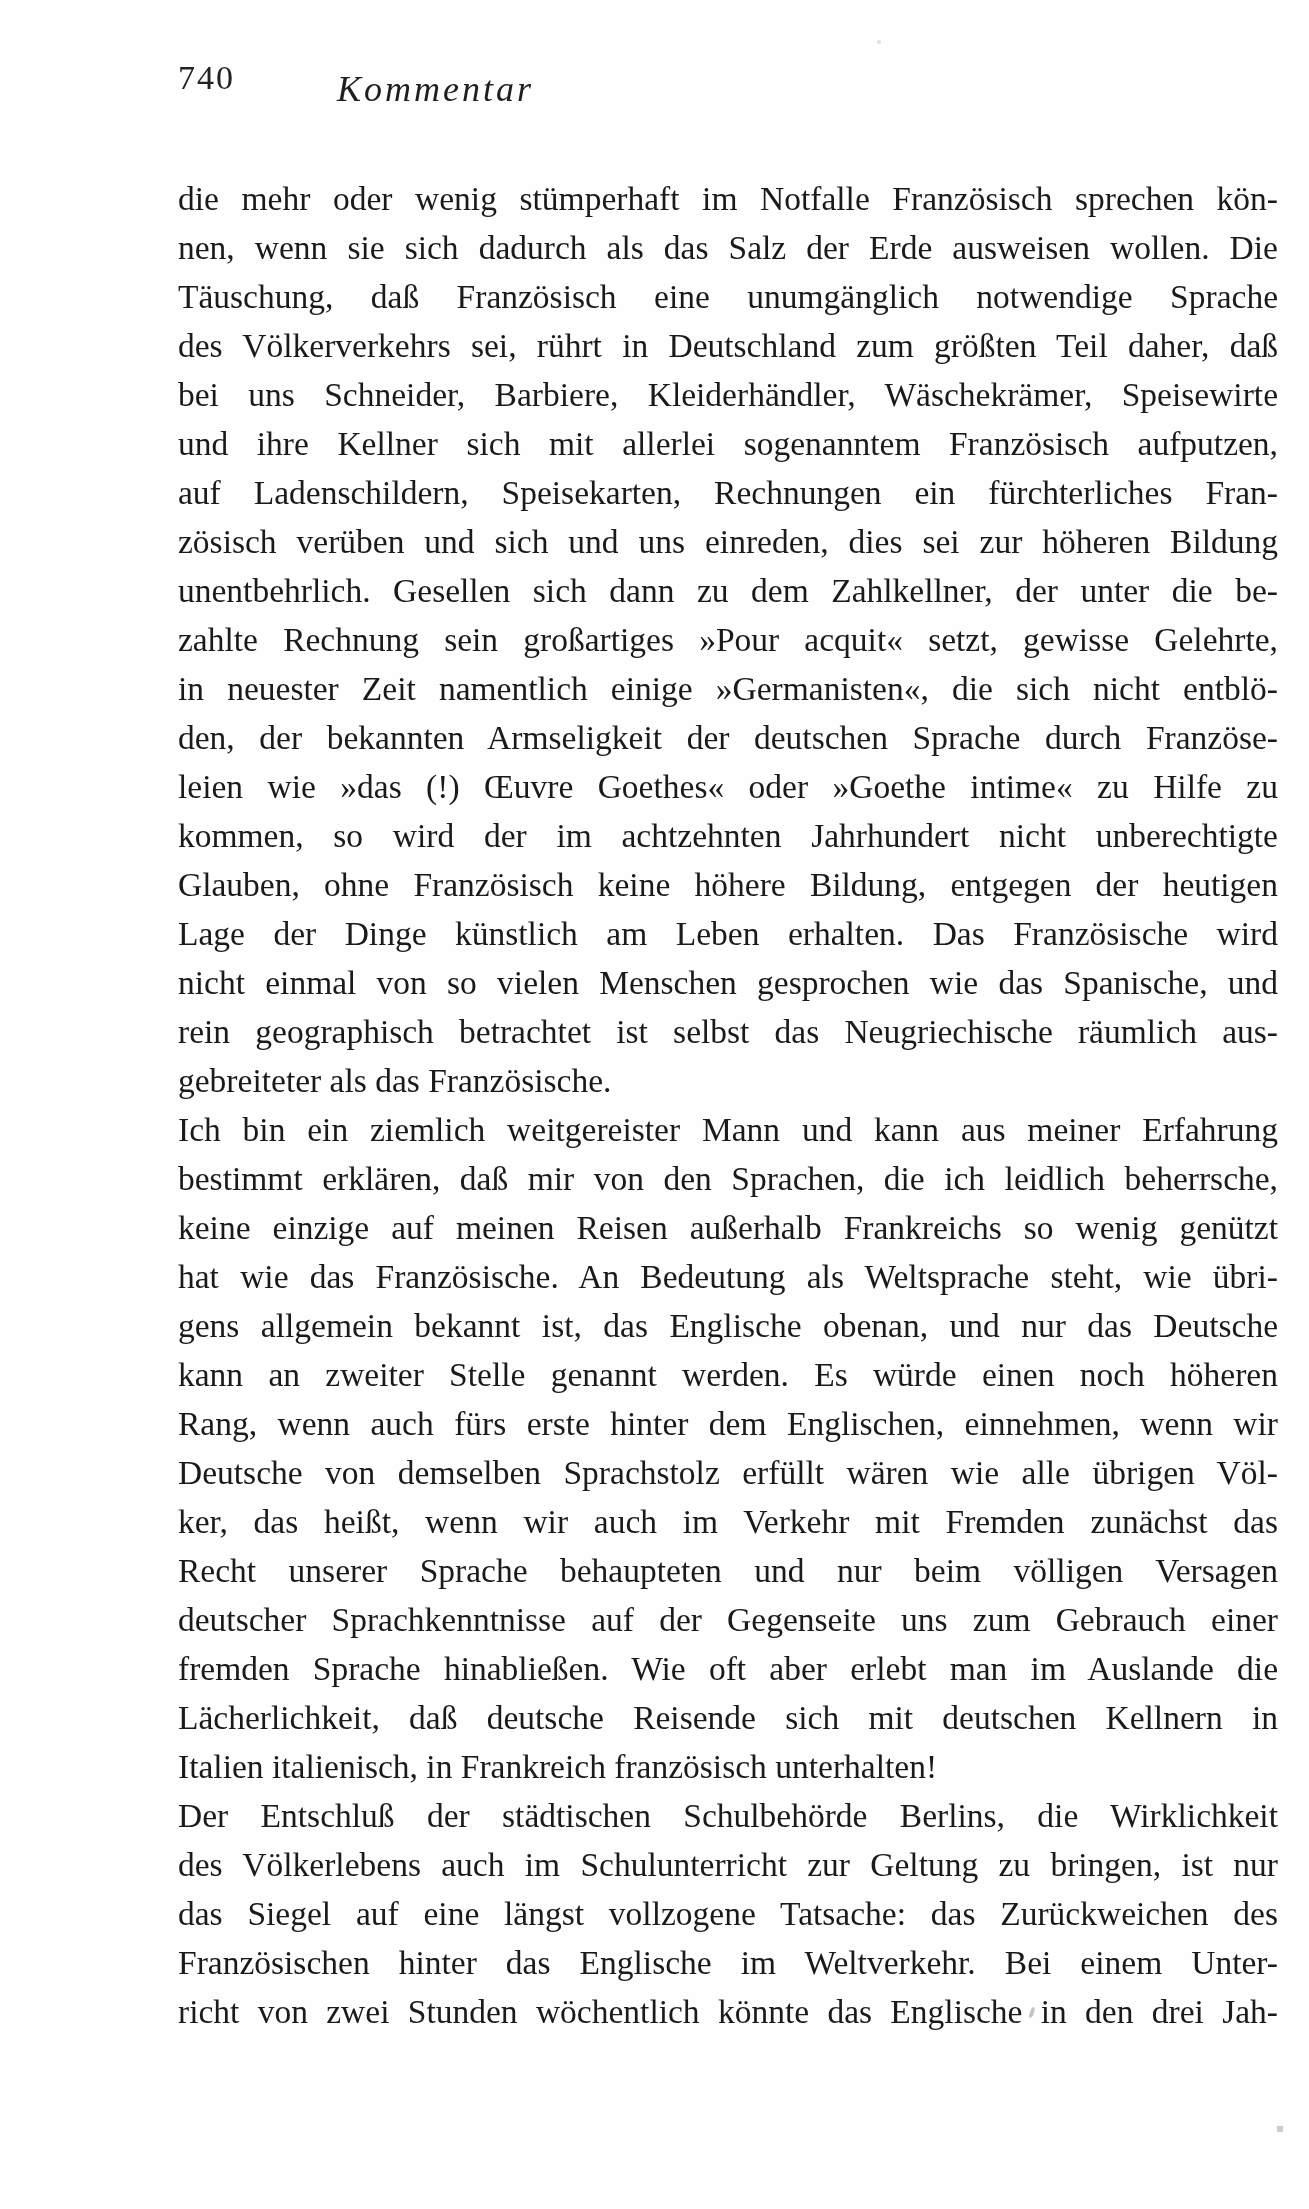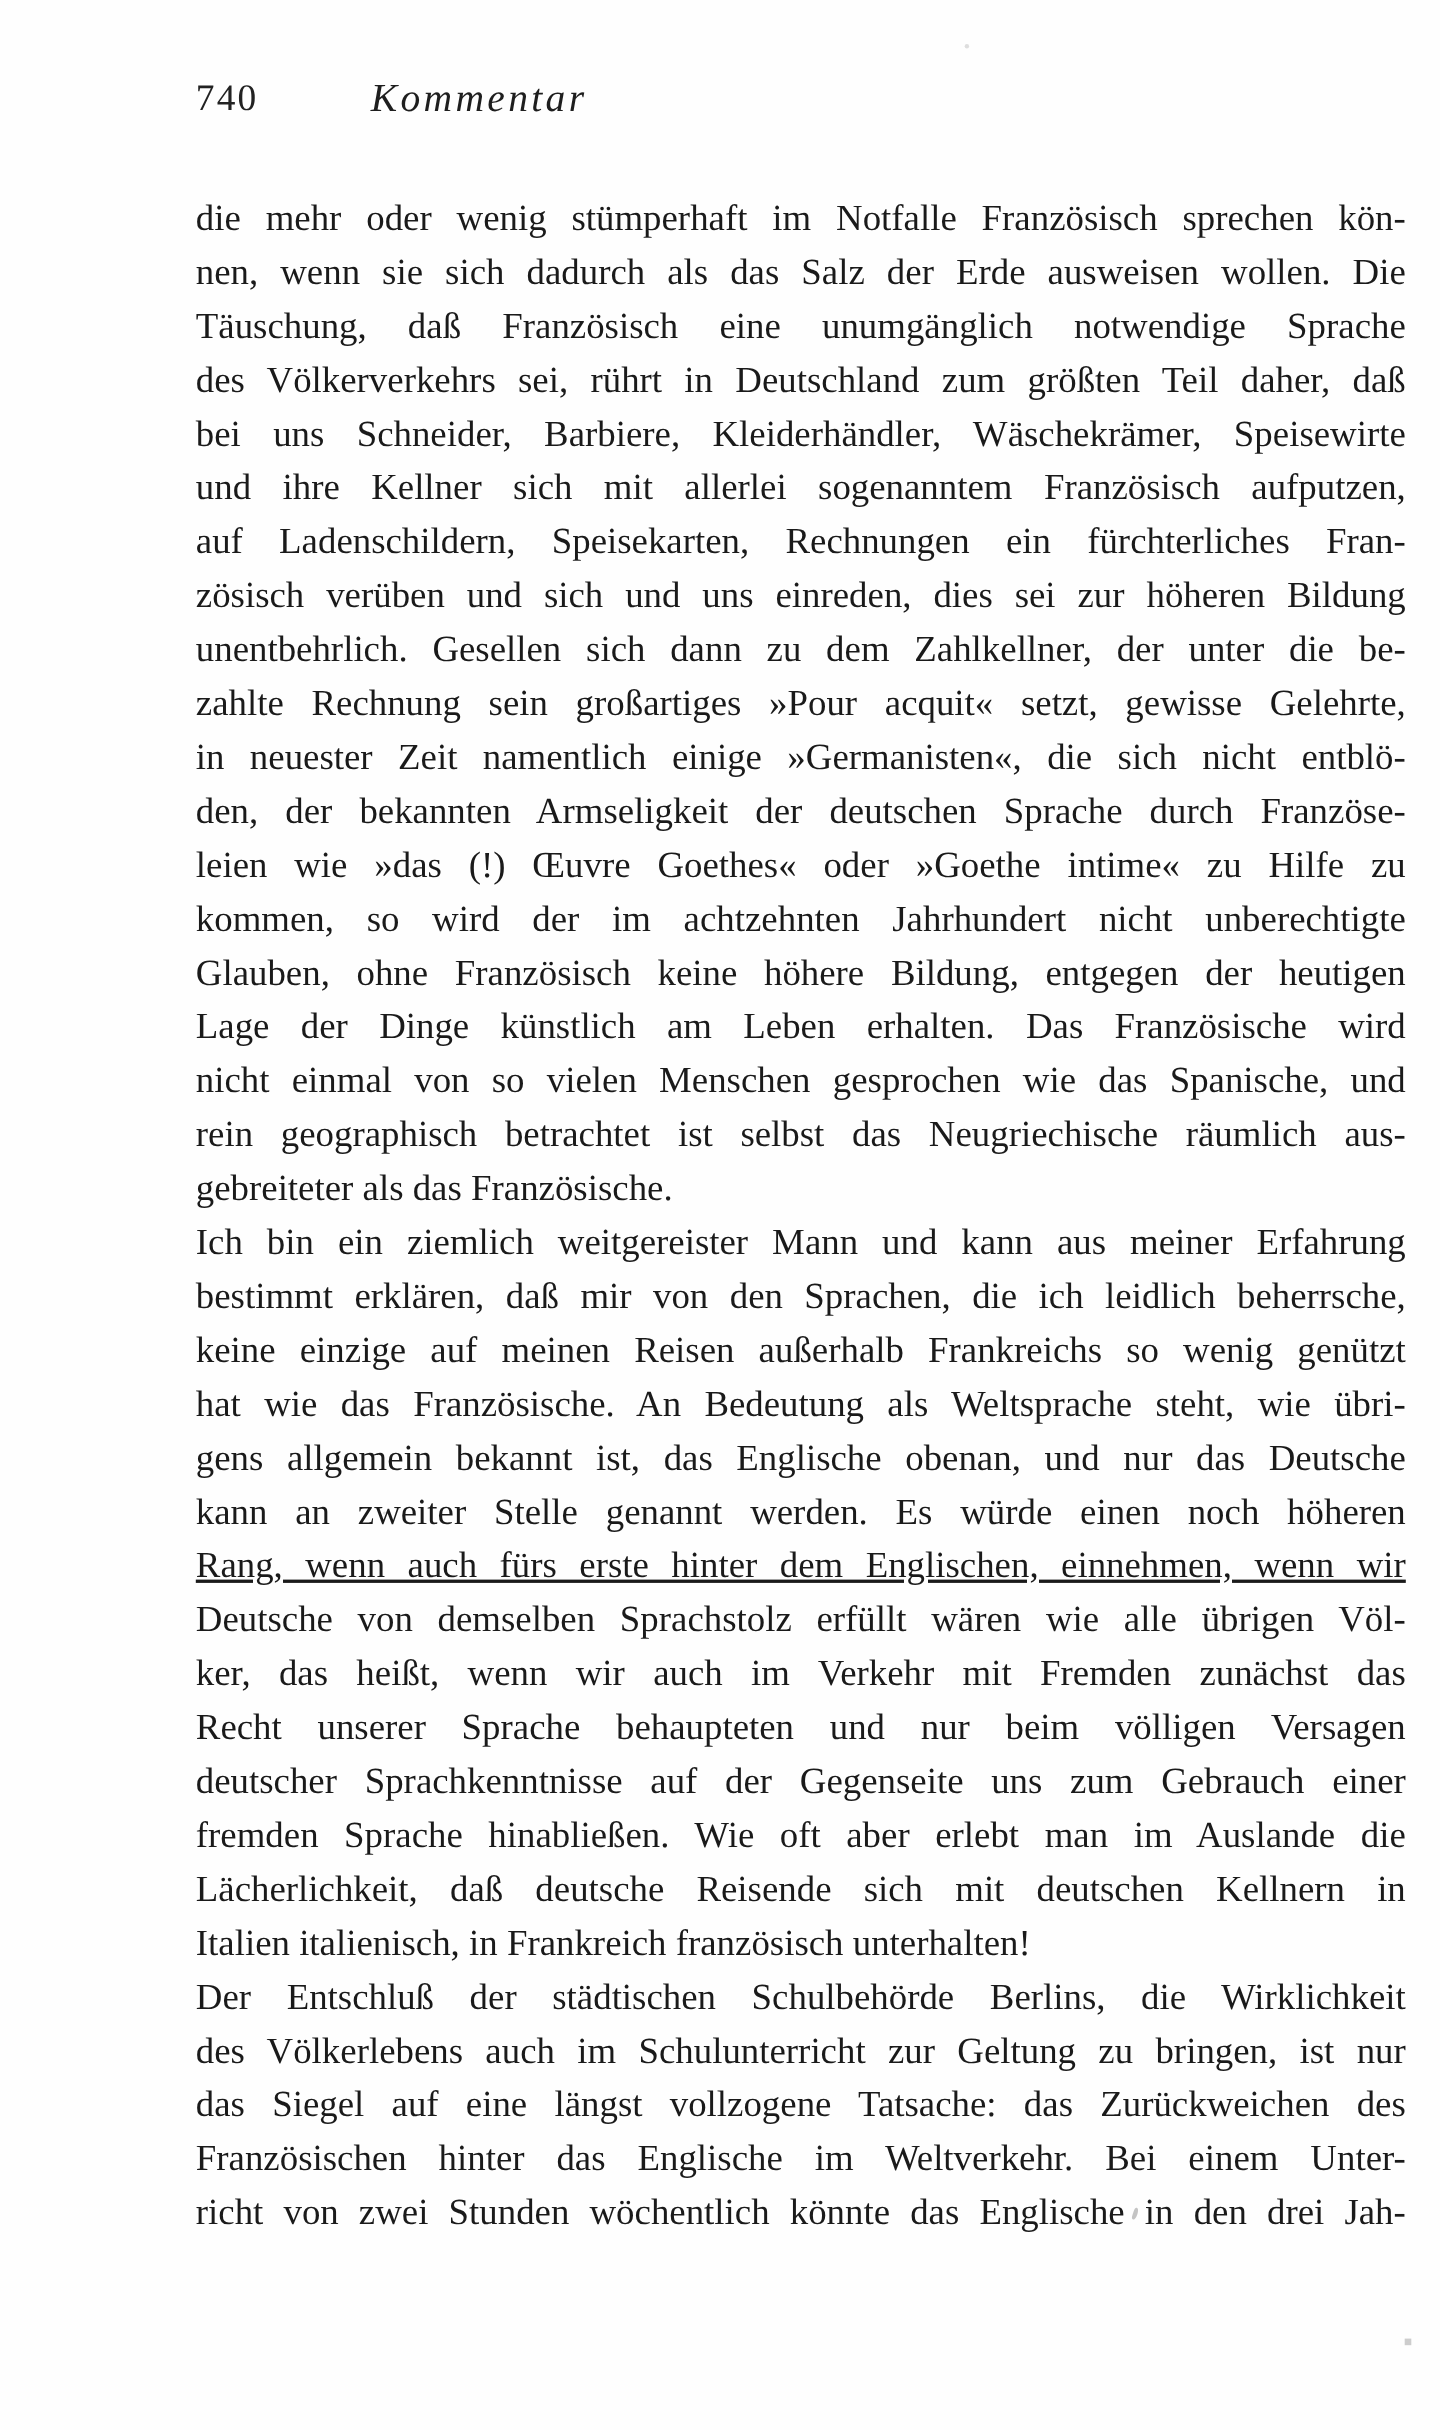--- a/index.html
+++ b/index.html
@@ -10,21 +10,21 @@
   }
   .page {
     position: relative;
     width: 1309px; height: 2209px;
     background: #fefefe;
     color: #1c1c1c;
     overflow: hidden;
   }
   .page-number {
     position: absolute;
-    left: 178px; top: 68px;
+    left: 178px; top: 56px;
     font-size: 34px; line-height: 44px;
     letter-spacing: 2px;
     color: #222;
   }
   .running-head {
     position: absolute;
     left: 337px; top: 66px;
     font-size: 36px; line-height: 46px;
     font-style: italic;
     letter-spacing: 3px;
@@ -77,21 +77,21 @@
     <div class="line"><span style="word-spacing: 20.1024px;">Lage der Dinge künstlich am Leben erhalten. Das Französische wird</span></div>
     <div class="line"><span style="word-spacing: 11.85px; text-align: right;">nicht einmal von so vielen Menschen gesprochen wie das Spanische, und</span></div>
     <div class="line"><span style="word-spacing: 16.8008px;">rein geographisch betrachtet ist selbst das Neugriechische räumlich aus-</span></div>
     <div class="line par-end"><span>gebreiteter als das Französische.</span></div>
     <div class="line"><span style="word-spacing: 13.4406px;">Ich bin ein ziemlich weitgereister Mann und kann aus meiner Erfahrung</span></div>
     <div class="line"><span style="word-spacing: 11.1156px;">bestimmt erklären, daß mir von den Sprachen, die ich leidlich beherrsche,</span></div>
     <div class="line"><span style="word-spacing: 13.592px;">keine einzige auf meinen Reisen außerhalb Frankreichs so wenig genützt</span></div>
     <div class="line"><span style="word-spacing: 12.8328px;">hat wie das Französische. An Bedeutung als Weltsprache steht, wie übri-</span></div>
     <div class="line"><span style="word-spacing: 13.0609px;">gens allgemein bekannt ist, das Englische obenan, und nur das Deutsche</span></div>
     <div class="line"><span style="word-spacing: 16.8859px;">kann an zweiter Stelle genannt werden. Es würde einen noch höheren</span></div>
-    <div class="line"><span style="word-spacing: 12.0406px; text-decoration: underline;">Rang, wenn auch fürs erste hinter dem Englischen, einnehmen, wenn wir</span></div>
+    <div class="line"><span style="word-spacing: 12.0406px;">Rang, wenn auch fürs erste hinter dem Englischen, einnehmen, wenn wir</span></div>
     <div class="line"><span style="word-spacing: 14.0694px;">Deutsche von demselben Sprachstolz erfüllt wären wie alle übrigen Völ-</span></div>
     <div class="line"><span style="word-spacing: 17.3807px;">ker, das heißt, wenn wir auch im Verkehr mit Fremden zunächst das</span></div>
     <div class="line"><span style="word-spacing: 24.084px;">Recht unserer Sprache behaupteten und nur beim völligen Versagen</span></div>
     <div class="line"><span style="word-spacing: 16.8066px;">deutscher Sprachkenntnisse auf der Gegenseite uns zum Gebrauch einer</span></div>
     <div class="line"><span style="word-spacing: 14.8484px;">fremden Sprache hinabließen. Wie oft aber erlebt man im Auslande die</span></div>
     <div class="line"><span style="word-spacing: 20.8711px;">Lächerlichkeit, daß deutsche Reisende sich mit deutschen Kellnern in</span></div>
     <div class="line par-end"><span>Italien italienisch, in Frankreich französisch unterhalten!</span></div>
     <div class="line"><span style="word-spacing: 23.9866px;">Der Entschluß der städtischen Schulbehörde Berlins, die Wirklichkeit</span></div>
     <div class="line"><span style="word-spacing: 11.9125px;">des Völkerlebens auch im Schulunterricht zur Geltung zu bringen, ist nur</span></div>
     <div class="line"><span style="word-spacing: 16.401px;">das Siegel auf eine längst vollzogene Tatsache: das Zurückweichen des</span></div>

